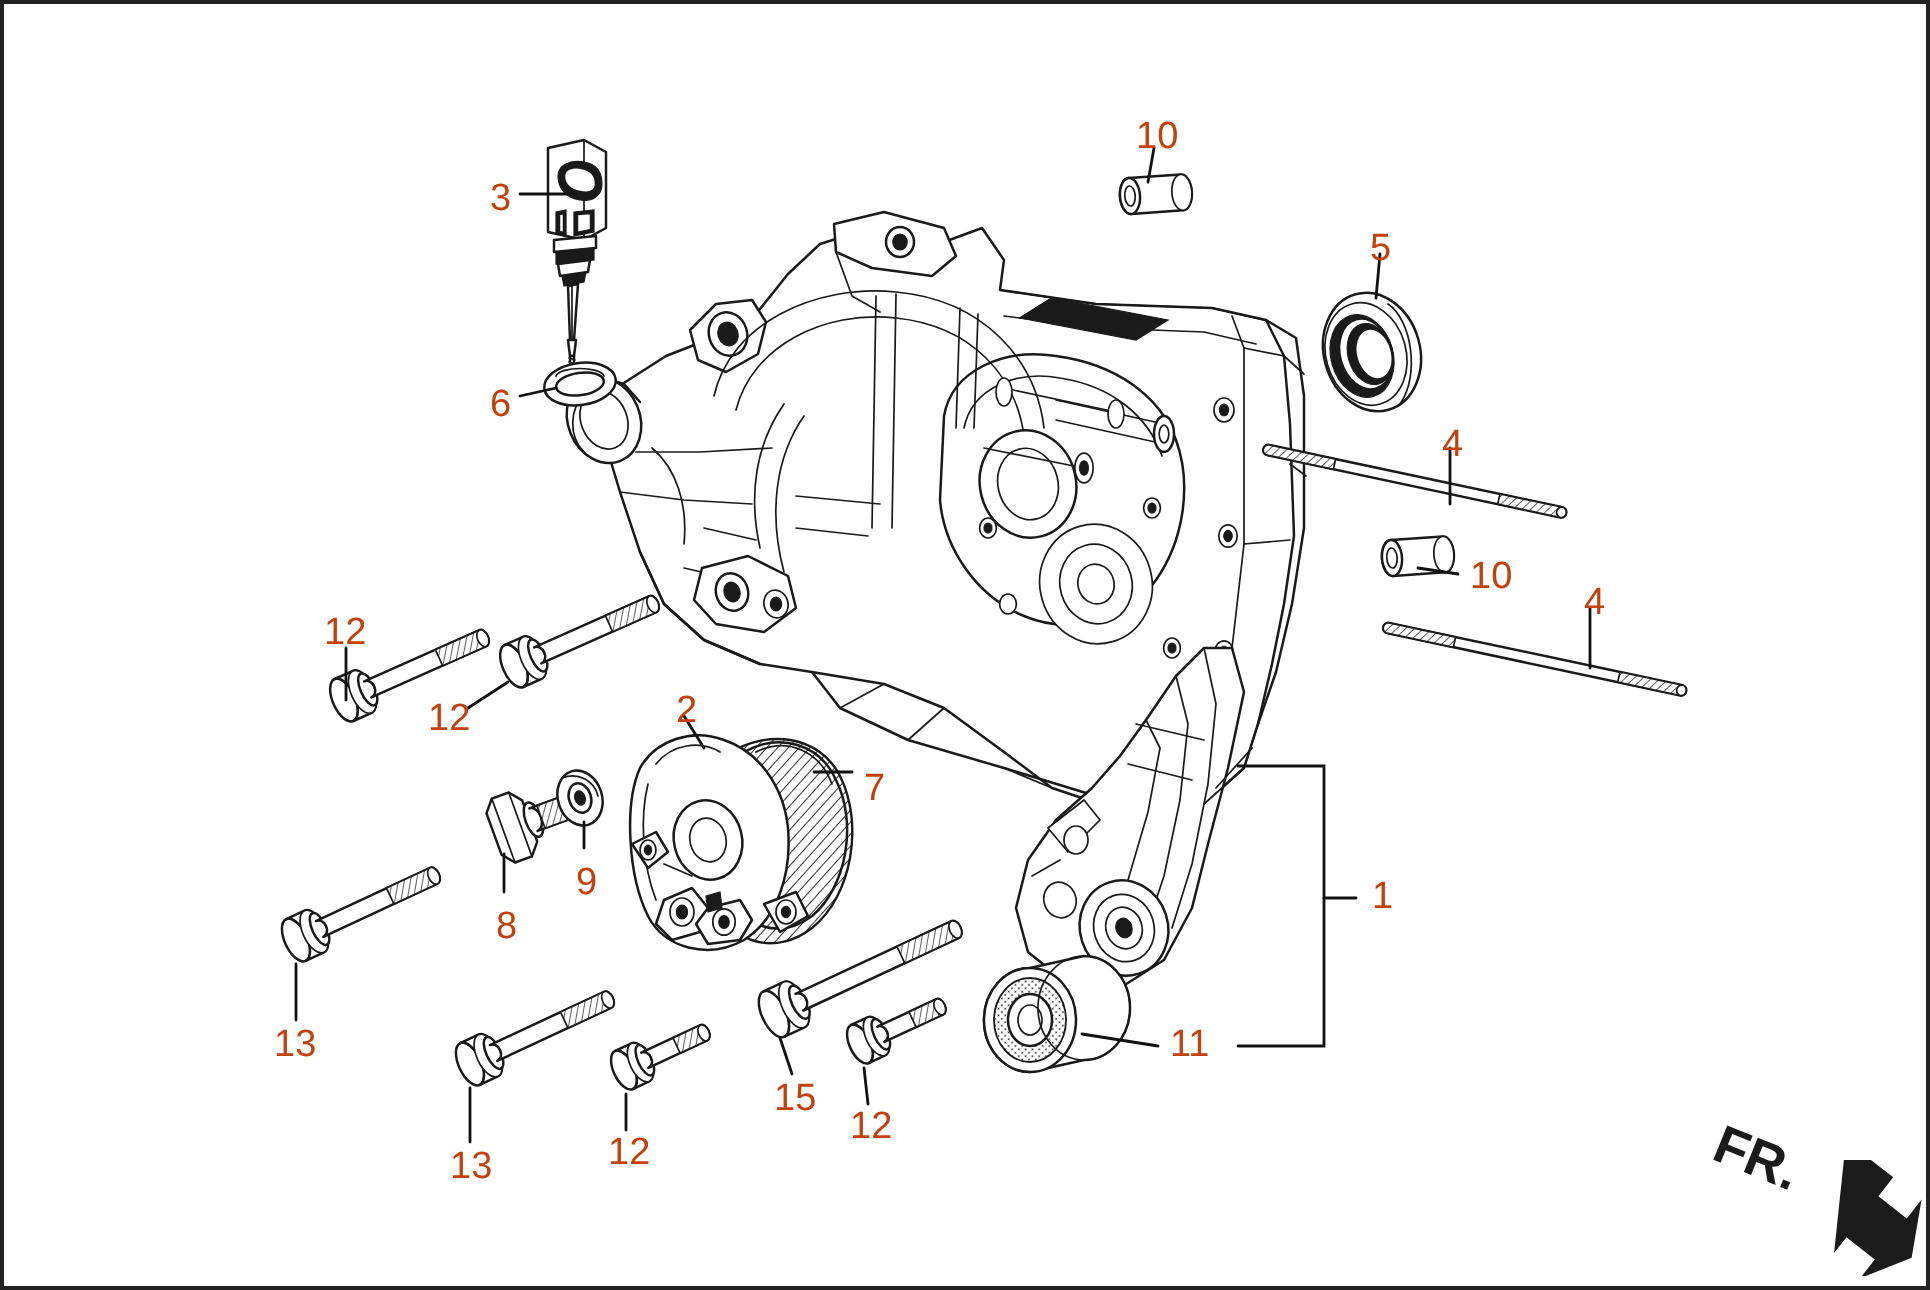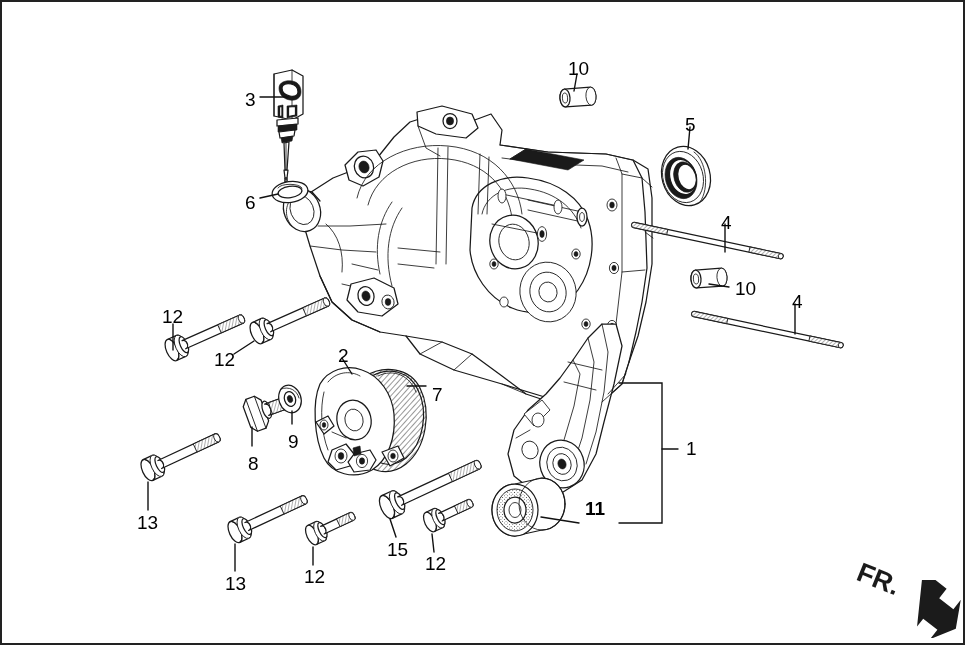--- a/index.html
+++ b/index.html
@@ -26,21 +26,21 @@
     top: 0;
     width: 965px;
     height: 645px;
     display: block;
   }
   .callout-label {
     position: absolute;
     font-family: "Liberation Sans", sans-serif;
     font-size: 19px;
     font-weight: 400;
-    color: #000000;
+    color: #c2410c;
     line-height: 1;
     white-space: nowrap;
     user-select: none;
   }
   .fr-text {
     position: absolute;
     font-family: "Liberation Sans", sans-serif;
     font-size: 27px;
     font-weight: 700;
     color: #1b1b1b;
@@ -449,21 +449,21 @@
   <div class="callout-label" style="left:243px; top:88px;">3</div>
   <div class="callout-label" style="left:719px; top:211px;">4</div>
   <div class="callout-label" style="left:790px; top:290px;">4</div>
   <div class="callout-label" style="left:683px; top:113px;">5</div>
   <div class="callout-label" style="left:243px; top:191px;">6</div>
   <div class="callout-label" style="left:430px; top:383px;">7</div>
   <div class="callout-label" style="left:246px; top:452px;">8</div>
   <div class="callout-label" style="left:286px; top:430px;">9</div>
   <div class="callout-label" style="left:566px; top:57px;">10</div>
   <div class="callout-label" style="left:733px; top:277px;">10</div>
-  <div class="callout-label" style="left:583px; top:497px;font-weight:bold;">11</div>
+  <div class="callout-label" style="left:583px; top:511px;">11</div>
   <div class="callout-label" style="left:160px; top:305px;">12</div>
   <div class="callout-label" style="left:212px; top:348px;">12</div>
   <div class="callout-label" style="left:302px; top:565px;">12</div>
   <div class="callout-label" style="left:423px; top:552px;">12</div>
   <div class="callout-label" style="left:135px; top:511px;">13</div>
   <div class="callout-label" style="left:223px; top:572px;">13</div>
   <div class="callout-label" style="left:385px; top:538px;">15</div>
 
   <div class="fr-text" style="left:862px; top:555px;">FR.</div>
   <svg style="position:absolute; left:895px; top:578px; width:70px; height:58px;" viewBox="0 0 70 58" xmlns="http://www.w3.org/2000/svg">

